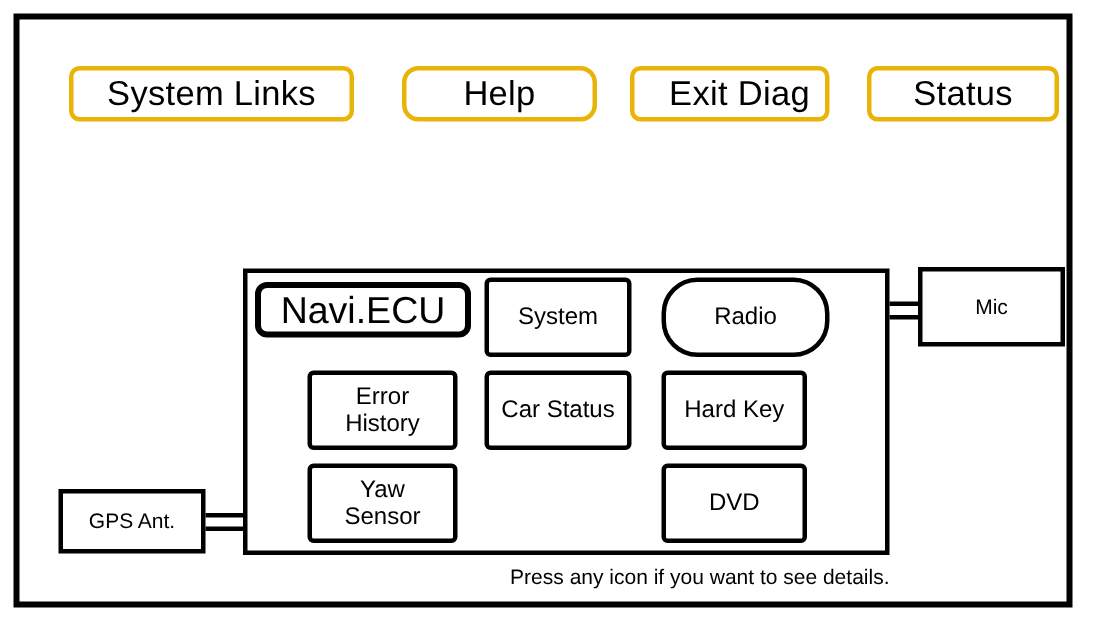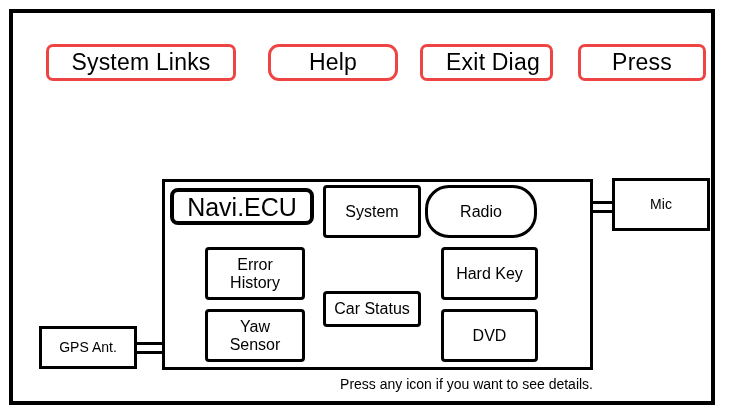--- a/index.html
+++ b/index.html
@@ -33,21 +33,21 @@
     height: 396px;
     border: 4px solid #000000;
     box-sizing: border-box;
     background: #ffffff;
   }
 
   
   .toolbar-btn {
     position: absolute;
     box-sizing: border-box;
-    border: 3px solid #ef4444;
+    border: 3px solid #eab308;
     border-radius: 7px;
     background: #ffffff;
     display: flex;
     align-items: center;
     justify-content: center;
     font-size: 23px;
     line-height: 1;
     letter-spacing: 0.2px;
     white-space: nowrap;
     cursor: pointer;
@@ -87,24 +87,24 @@
   }
   .tile.primary {
     border-width: 4px;
     border-radius: 8px;
     font-size: 25px;
   }
 
   
   #tile-navi-ecu   { left: 157px; top: 175px; width: 144px; height: 37px; }
   #tile-display    { left: 310px; top: 172px; width: 98px;  height: 53px; }
-  #tile-radio      { left: 412px; top: 172px; width: 112px;  height: 53px; border-radius: 24px; }
+  #tile-radio      { left: 428px; top: 172px; width: 112px;  height: 53px; border-radius: 24px; }
   
   #tile-error-history { left: 192px; top: 234px; width: 100px; height: 53px; }
-  #tile-car-status    { left: 310px; top: 234px; width: 98px;  height: 36px; margin-top: 44px; }
+  #tile-car-status    { left: 310px; top: 234px; width: 98px;  height: 53px; }
   #tile-hard-key      { left: 428px; top: 234px; width: 97px;  height: 53px; }
   
   #tile-yaw-sensor { left: 192px; top: 296px; width: 100px; height: 53px; }
   #tile-ecu-info   { left: 310px; top: 296px; width: 98px;  height: 53px; }
   #tile-dvd        { left: 428px; top: 296px; width: 97px;  height: 53px; }
 
   
   .peripheral {
     position: absolute;
     box-sizing: border-box;
@@ -157,21 +157,21 @@
 <div id="screen">
 
   <div class="outer-frame">
 
     <div class="toolbar-btn" id="btn-system-links">System Links</div>
 
     <div class="toolbar-btn" id="btn-help">Help</div>
 
     <div class="toolbar-btn" id="btn-exit-diag">Exit Diag</div>
 
-    <div class="toolbar-btn" id="btn-return">Press</div>
+    <div class="toolbar-btn" id="btn-return">Status</div>
 
     <div class="connector">
       <div class="conn-line" id="conn-mic-top"></div>
       <div class="conn-line" id="conn-mic-bottom"></div>
       <div class="conn-line" id="conn-gps-top"></div>
       <div class="conn-line" id="conn-gps-bottom"></div>
     </div>
 
     <div class="ecu-container"></div>
 

